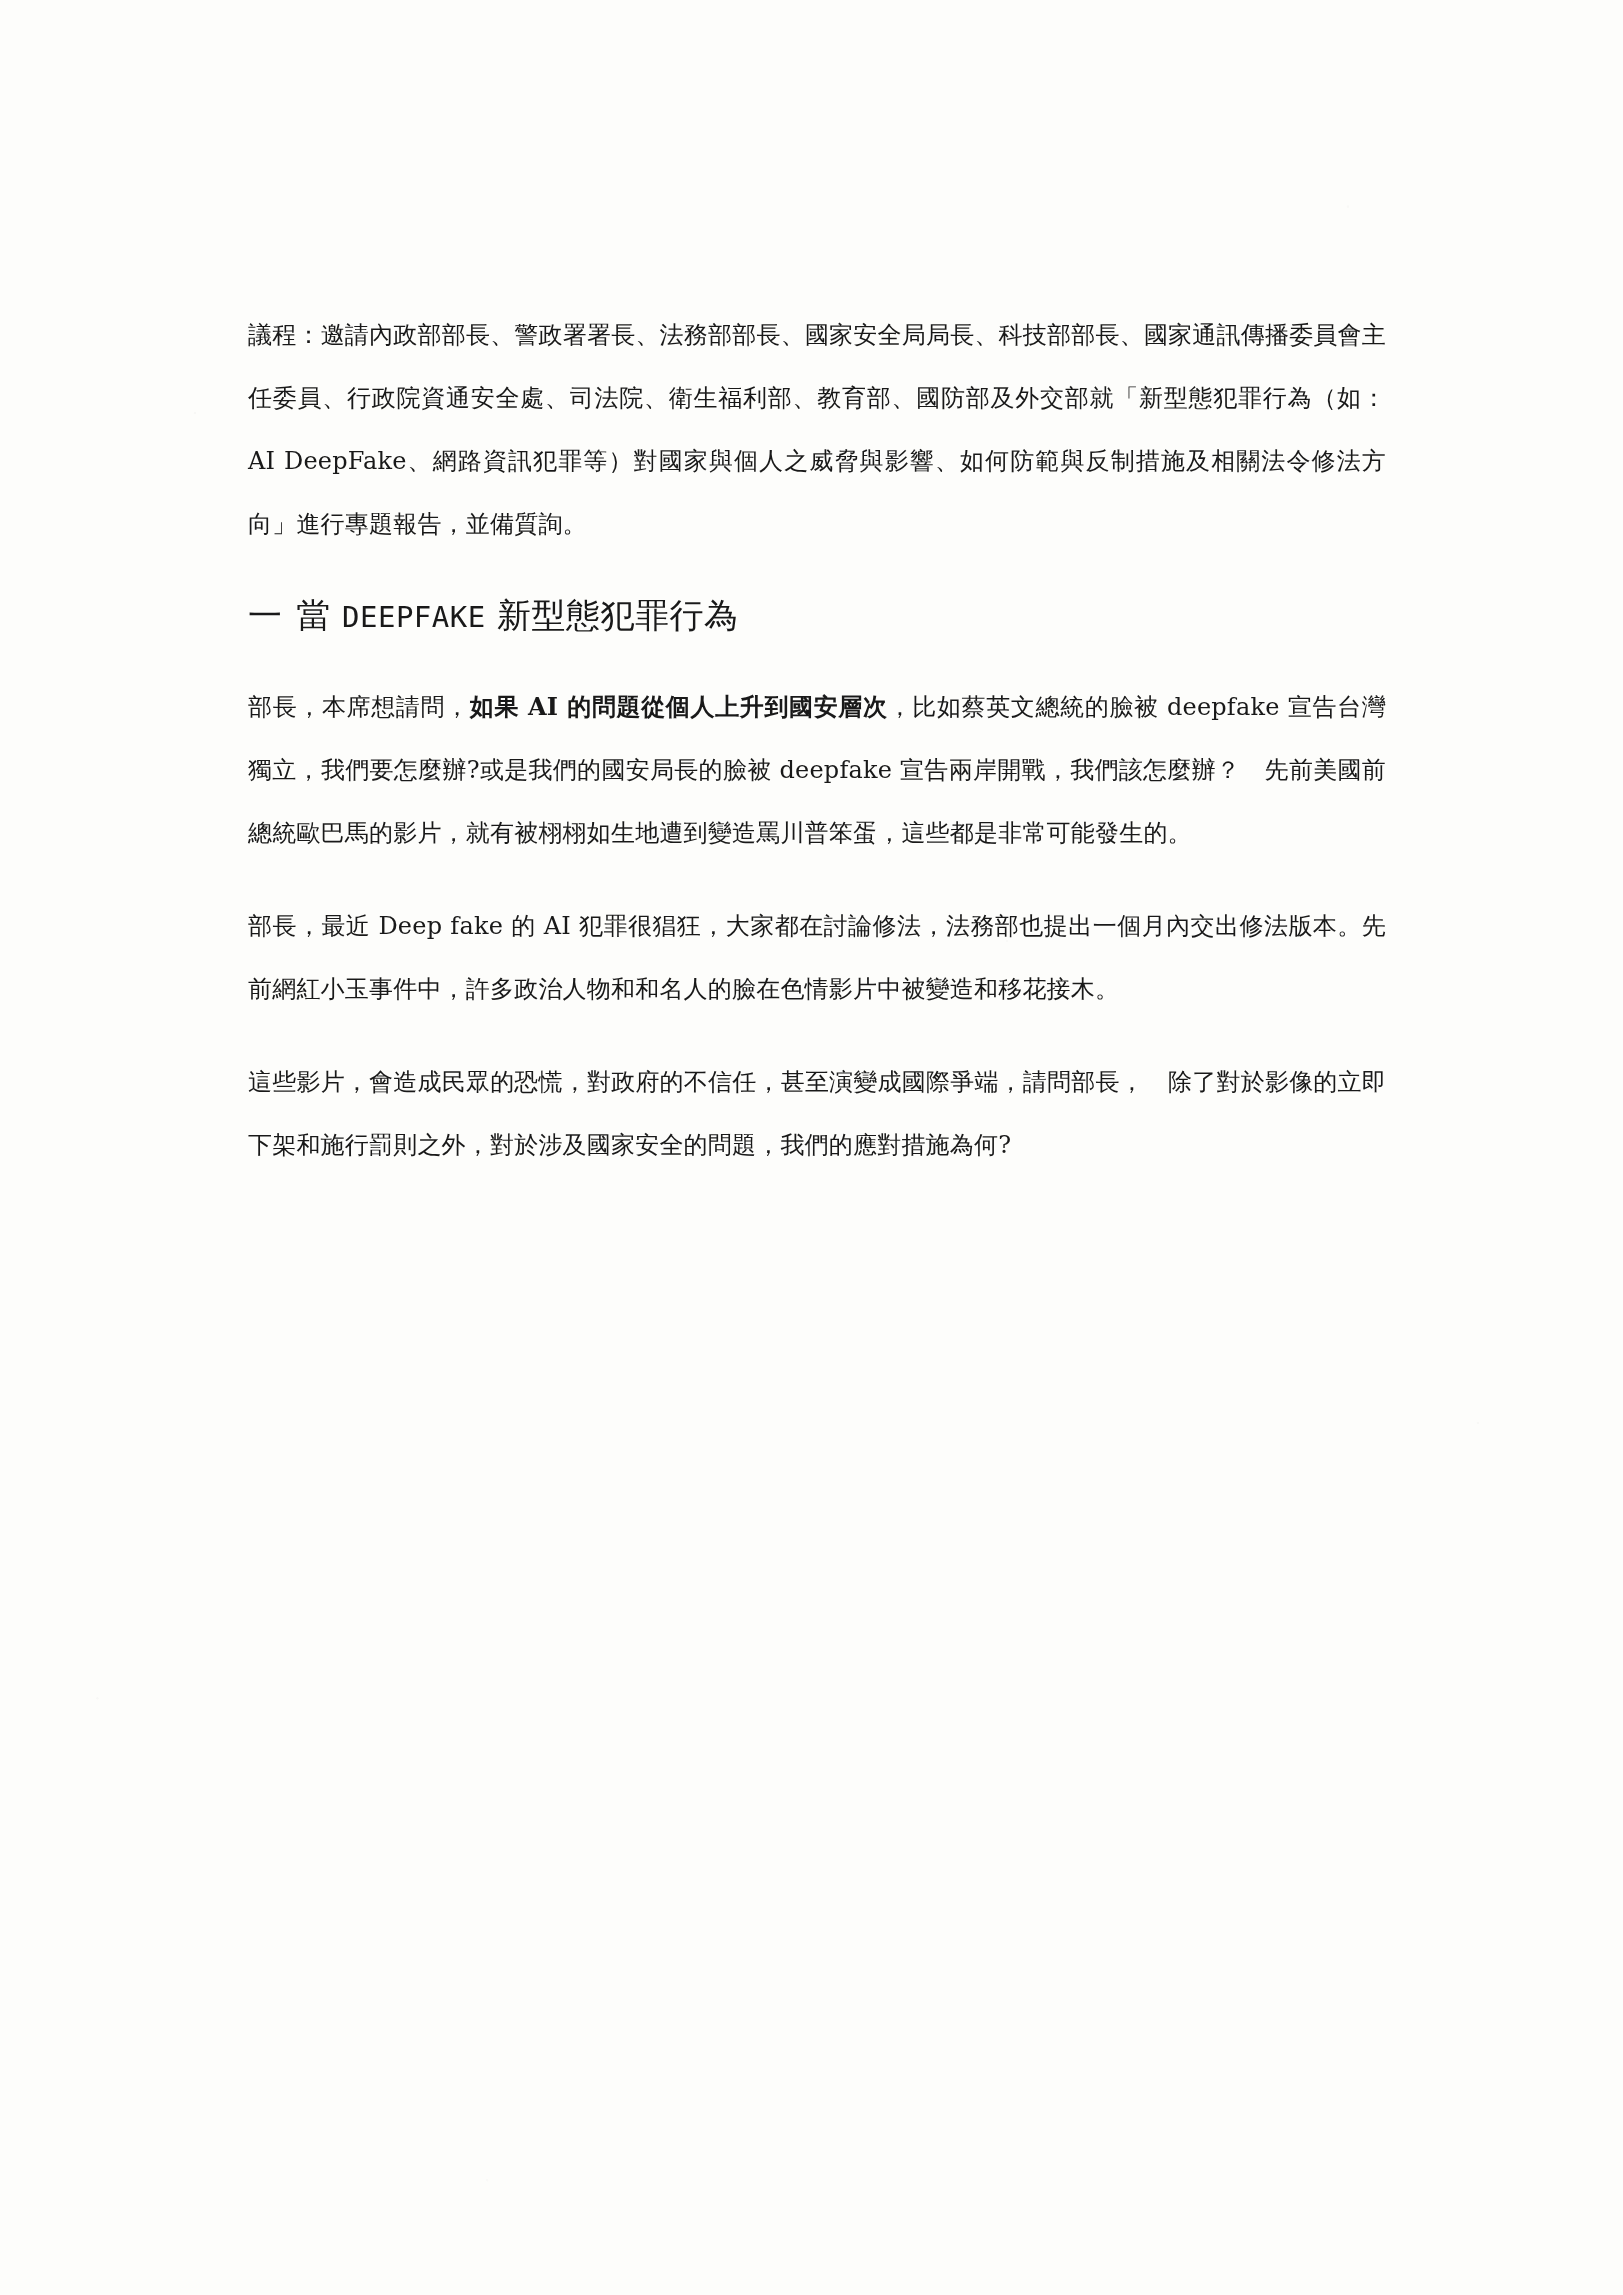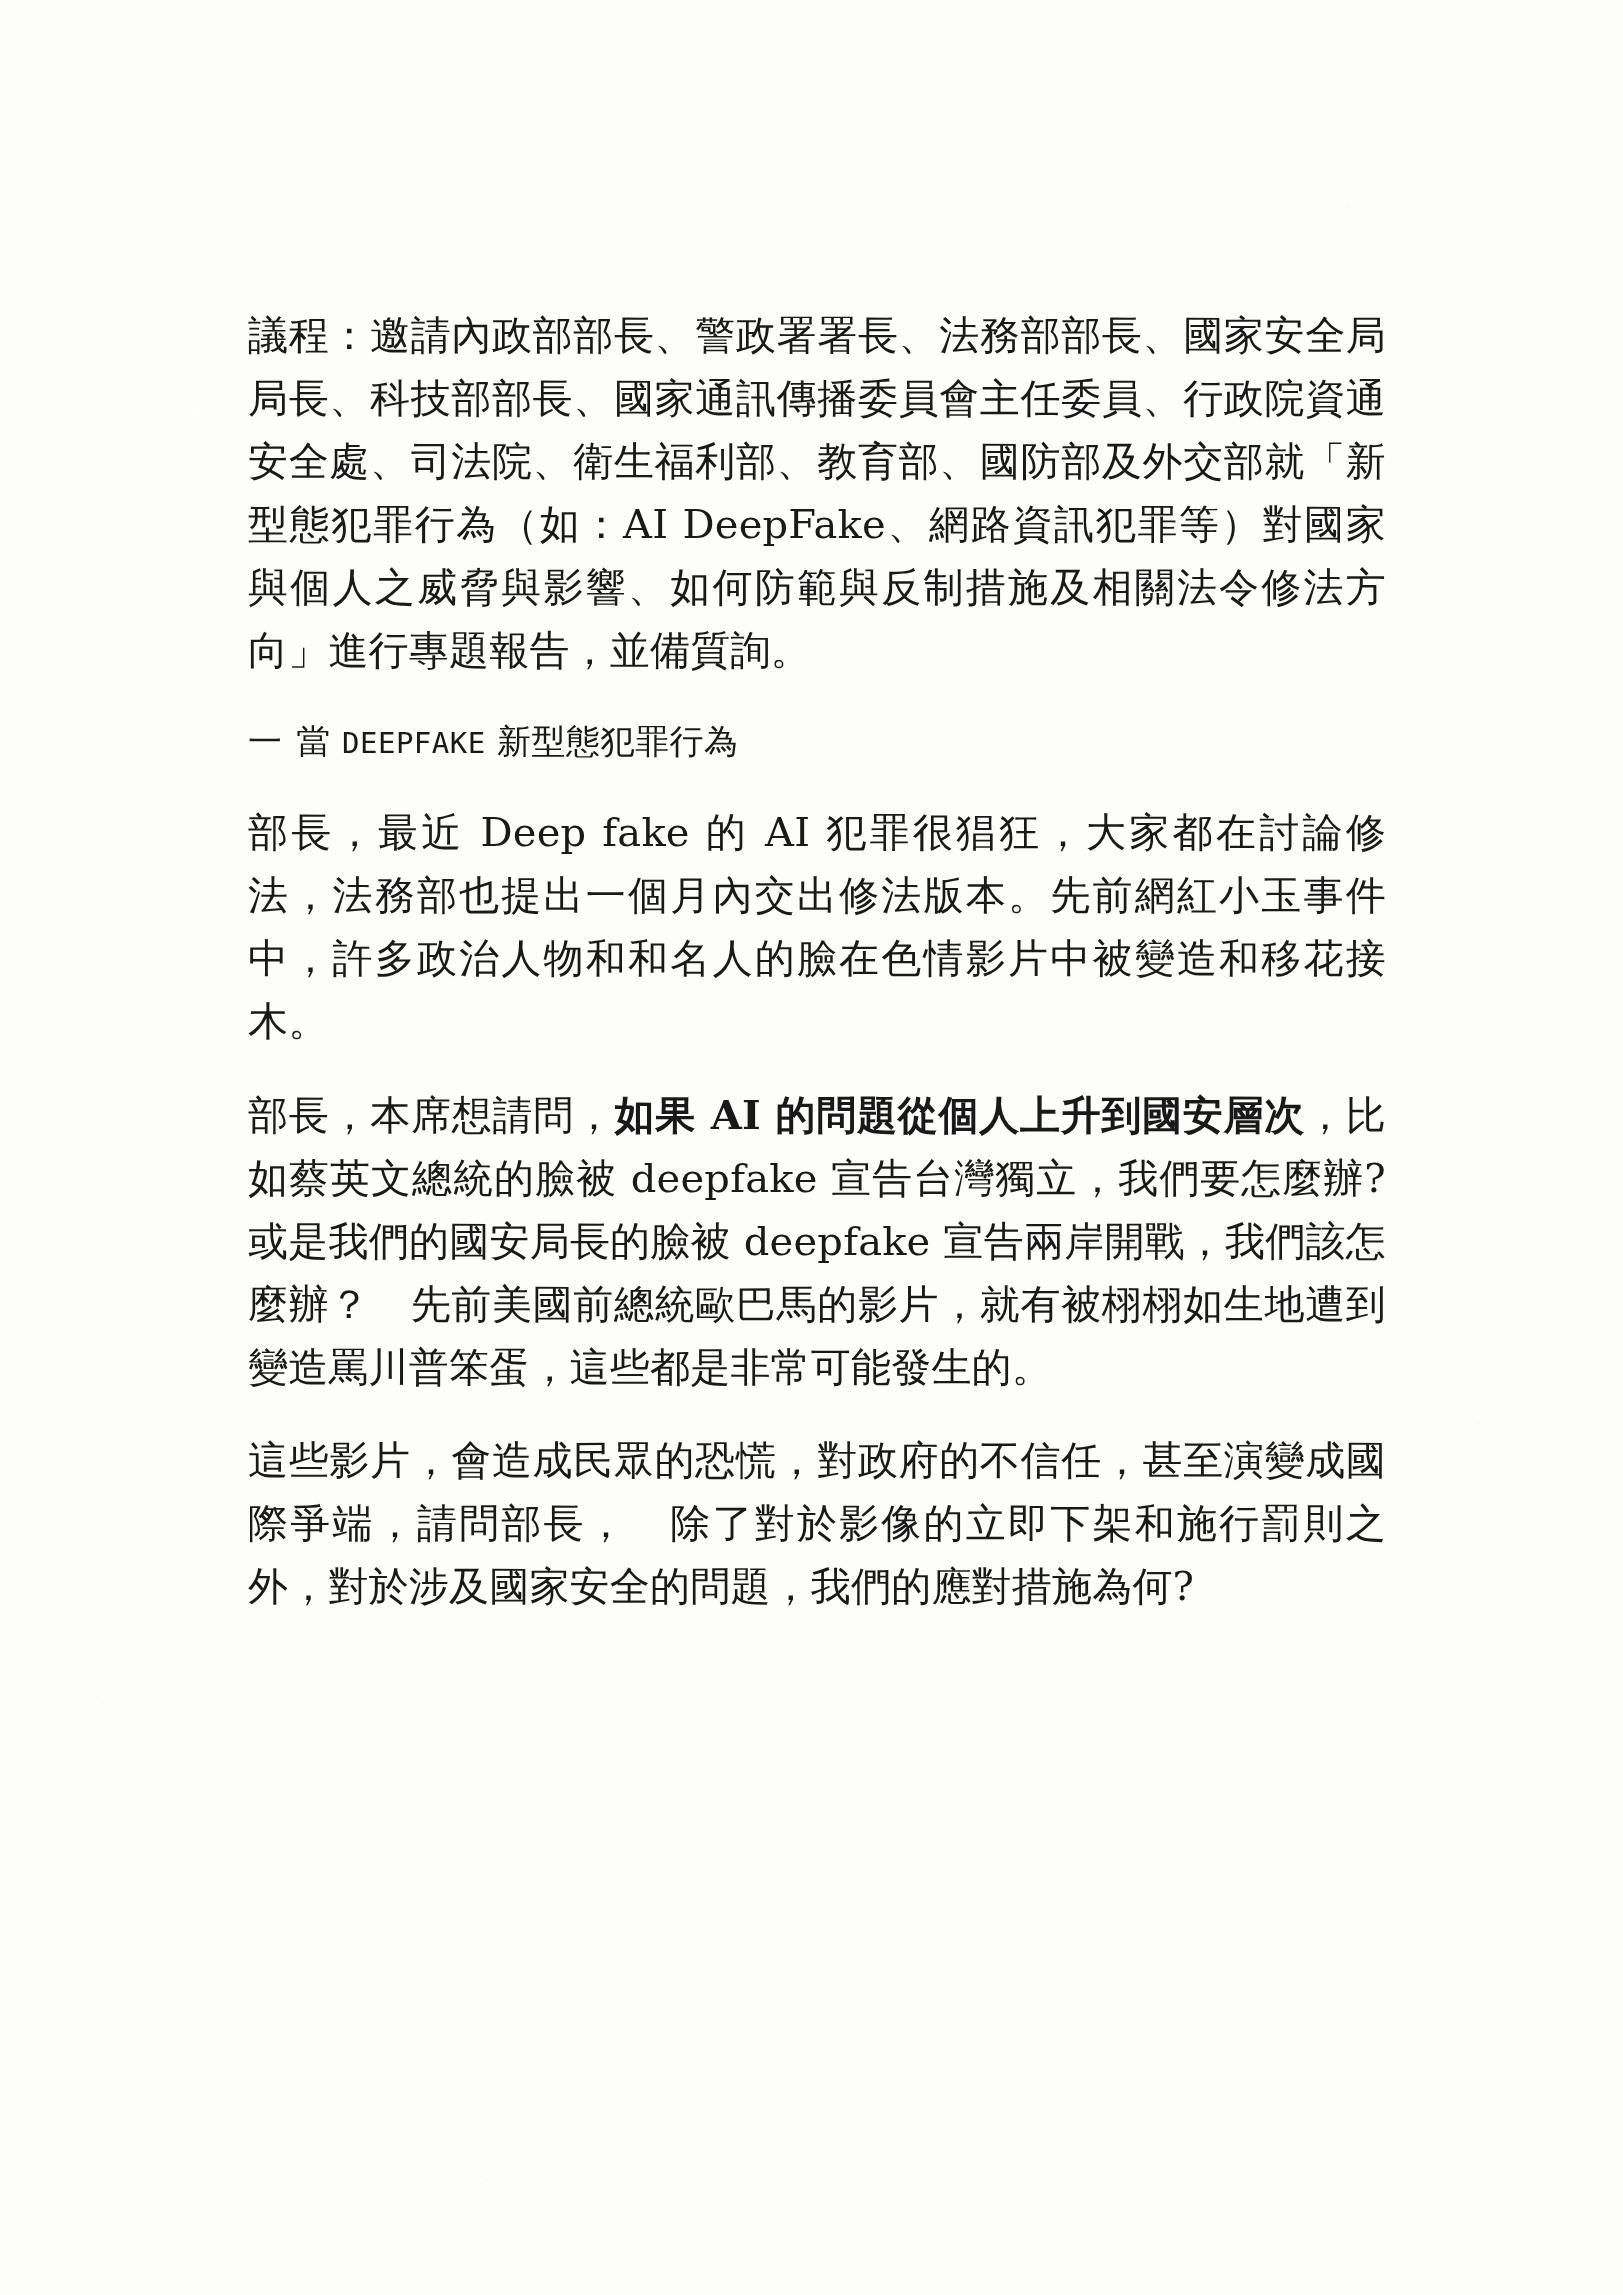--- a/index.html
+++ b/index.html
@@ -25,21 +25,21 @@
 
   .content {
     position: absolute;
     left: 248px;
     top: 304px;
     width: 1138px;
   }
 
   p.para {
     margin: 0 0 30px 0;
-    font-size: 40px;
+    font-size: 24px;
     line-height: 63px;
     letter-spacing: 0.2px;
     text-align: justify;
     text-justify: inter-character;
     color: #191919;
     font-family: "DejaVu Serif", "Liberation Serif", serif;
   }
 
   p.para:last-child {
     margin-bottom: 0;
@@ -89,21 +89,21 @@
   <div class="speckles"></div>
 
   <div class="content">
 
     <p class="para">議程：邀請內政部部長、警政署署長、法務部部長、國家安全局局長、科技部部長、國家通訊傳播委員會主任委員、行政院資通安全處、司法院、衛生福利部、教育部、國防部及外交部就「新型態犯罪行為（如：AI DeepFake、網路資訊犯罪等）對國家與個人之威脅與影響、如何防範與反制措施及相關法令修法方向」進行專題報告，並備質詢。</p>
 
     <div class="heading">
       <span class="num">一</span><span>當</span>&nbsp;<span class="latin">DEEPFAKE</span>&nbsp;<span>新型態犯罪行為</span>
     </div>
 
+    <p class="para"><span>部長，本席想請問，</span><span class="bold">如果 AI 的問題從個人上升到國安層次</span><span>，比如蔡英文總統的臉被 deepfake 宣告台灣獨立，我們要怎麼辦?或是我們的國安局長的臉被 deepfake 宣告兩岸開戰，我們該怎麼辦？　先前美國前總統歐巴馬的影片，就有被栩栩如生地遭到變造罵川普笨蛋，這些都是非常可能發生的。</span></p>
+
     <p class="para">部長，最近 Deep fake 的 AI 犯罪很猖狂，大家都在討論修法，法務部也提出一個月內交出修法版本。先前網紅小玉事件中，許多政治人物和和名人的臉在色情影片中被變造和移花接木。</p>
-
-    <p class="para"><span>部長，本席想請問，</span><span class="bold">如果 AI 的問題從個人上升到國安層次</span><span>，比如蔡英文總統的臉被 deepfake 宣告台灣獨立，我們要怎麼辦?或是我們的國安局長的臉被 deepfake 宣告兩岸開戰，我們該怎麼辦？　先前美國前總統歐巴馬的影片，就有被栩栩如生地遭到變造罵川普笨蛋，這些都是非常可能發生的。</span></p>
 
     <p class="para">這些影片，會造成民眾的恐慌，對政府的不信任，甚至演變成國際爭端，請問部長，　除了對於影像的立即下架和施行罰則之外，對於涉及國家安全的問題，我們的應對措施為何?</p>
 
   </div>
 </div>
 
 
 </body></html>

